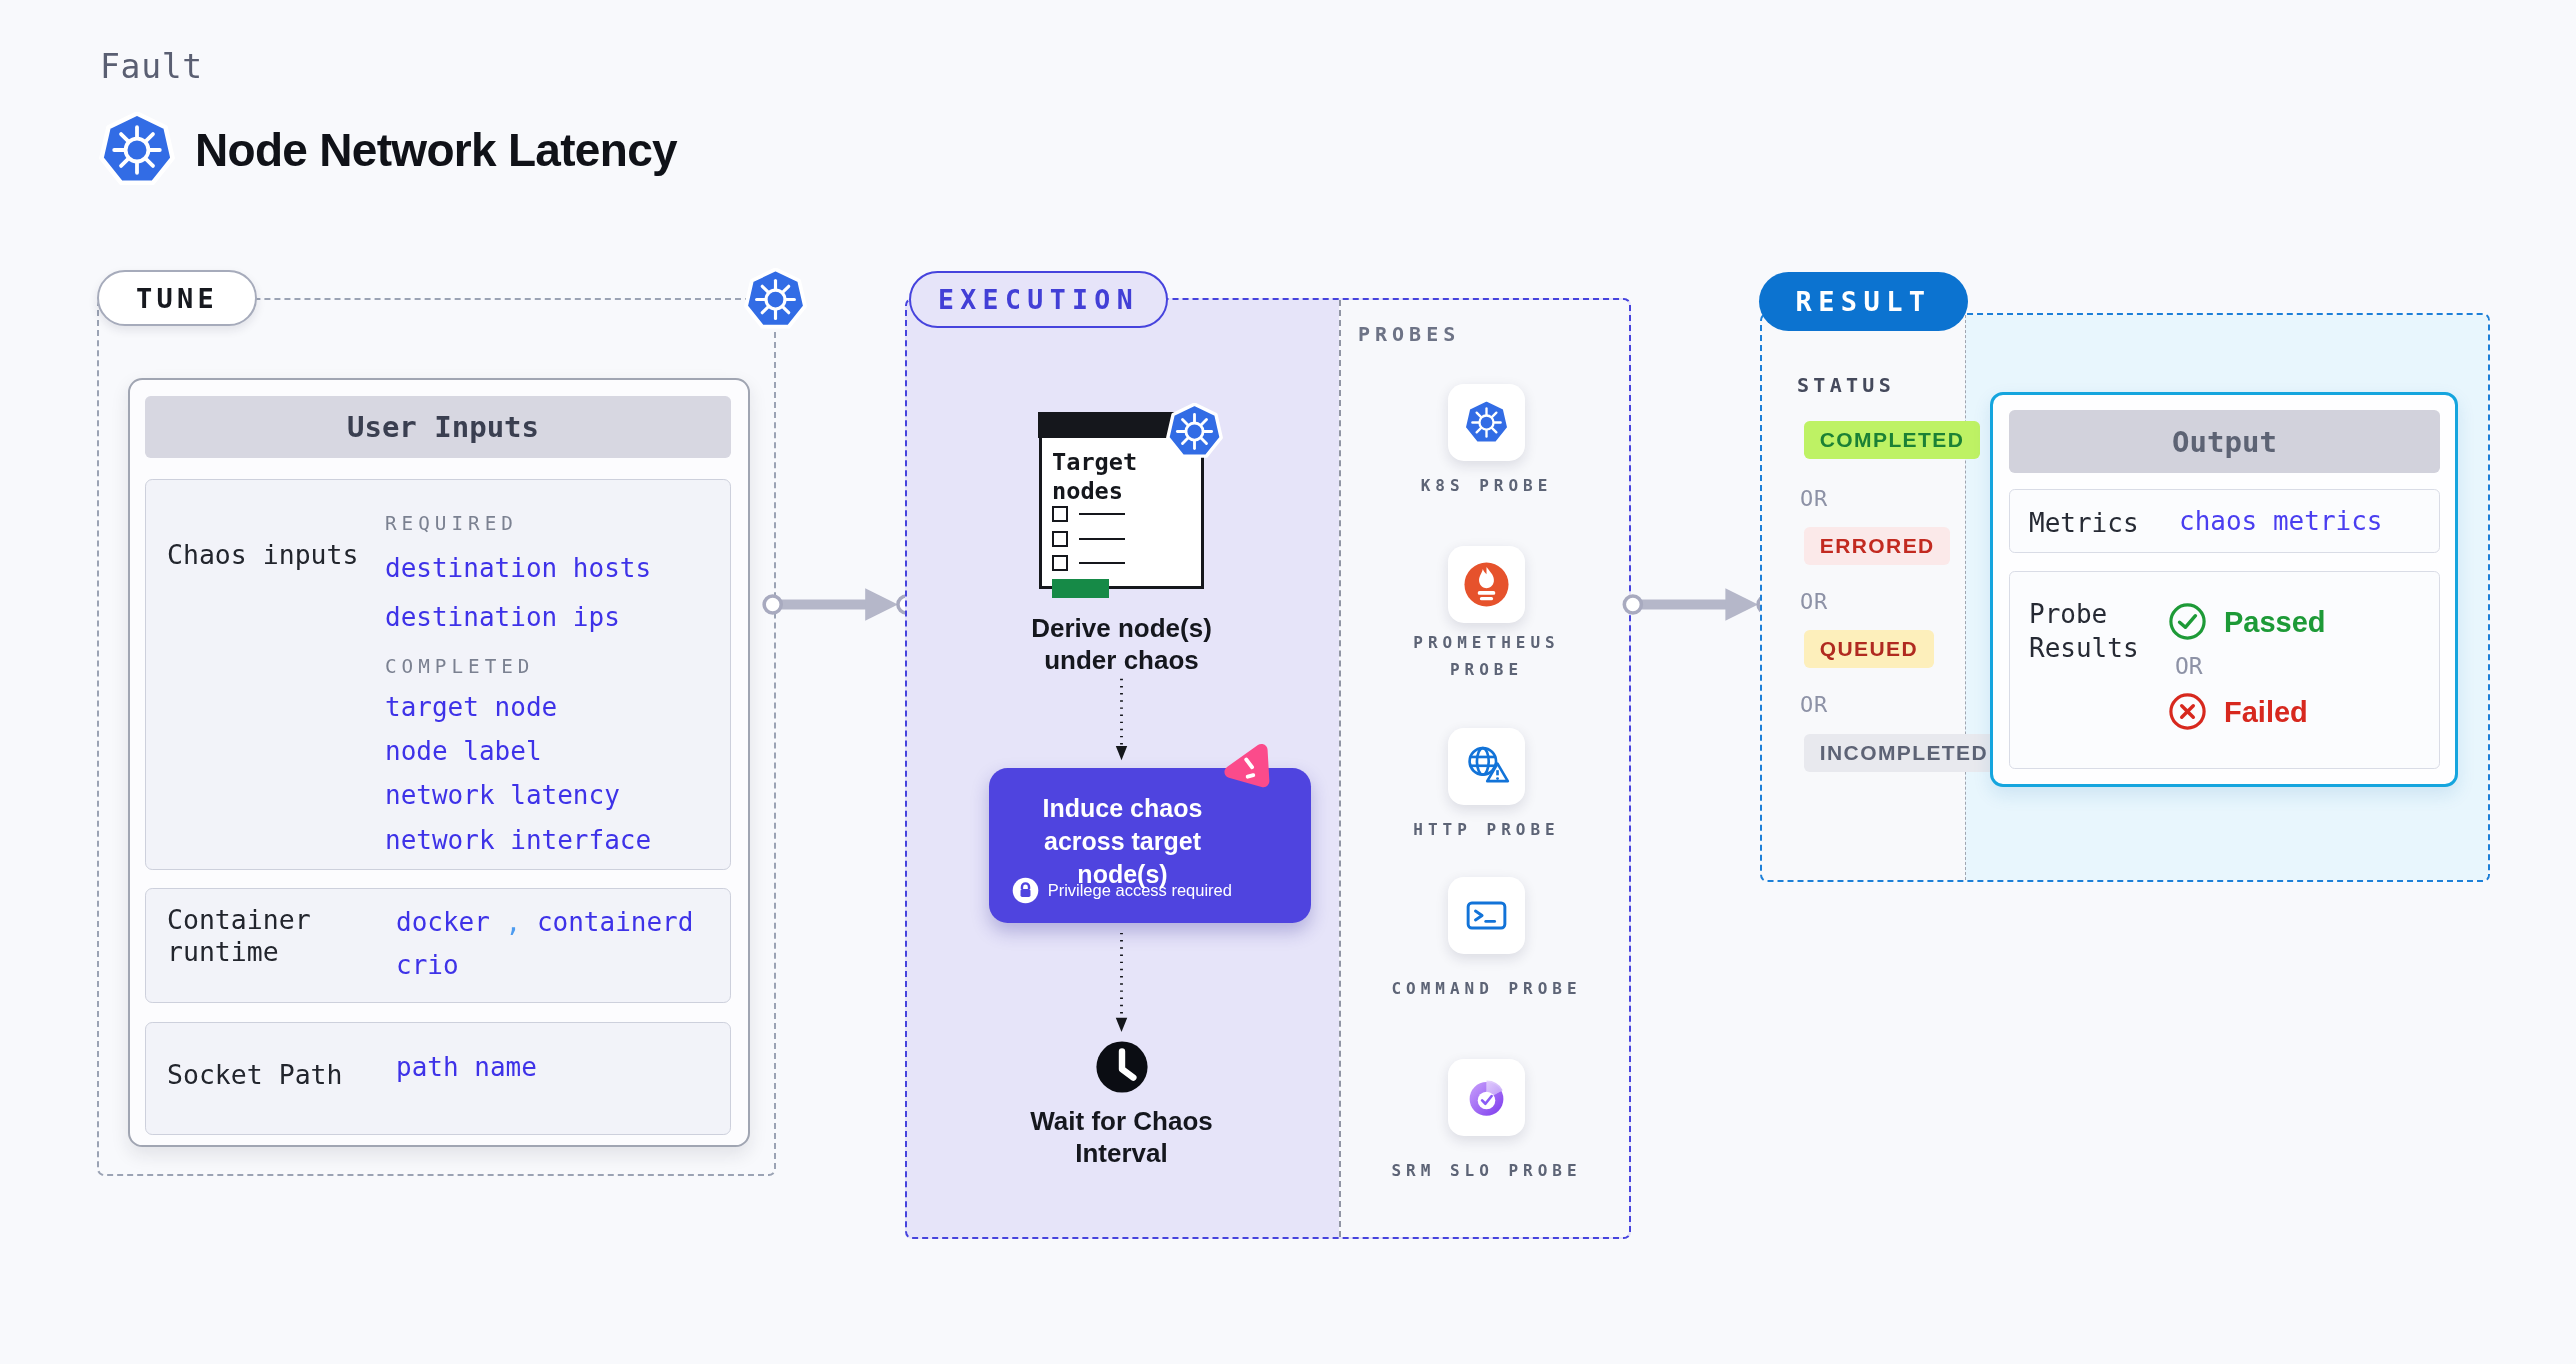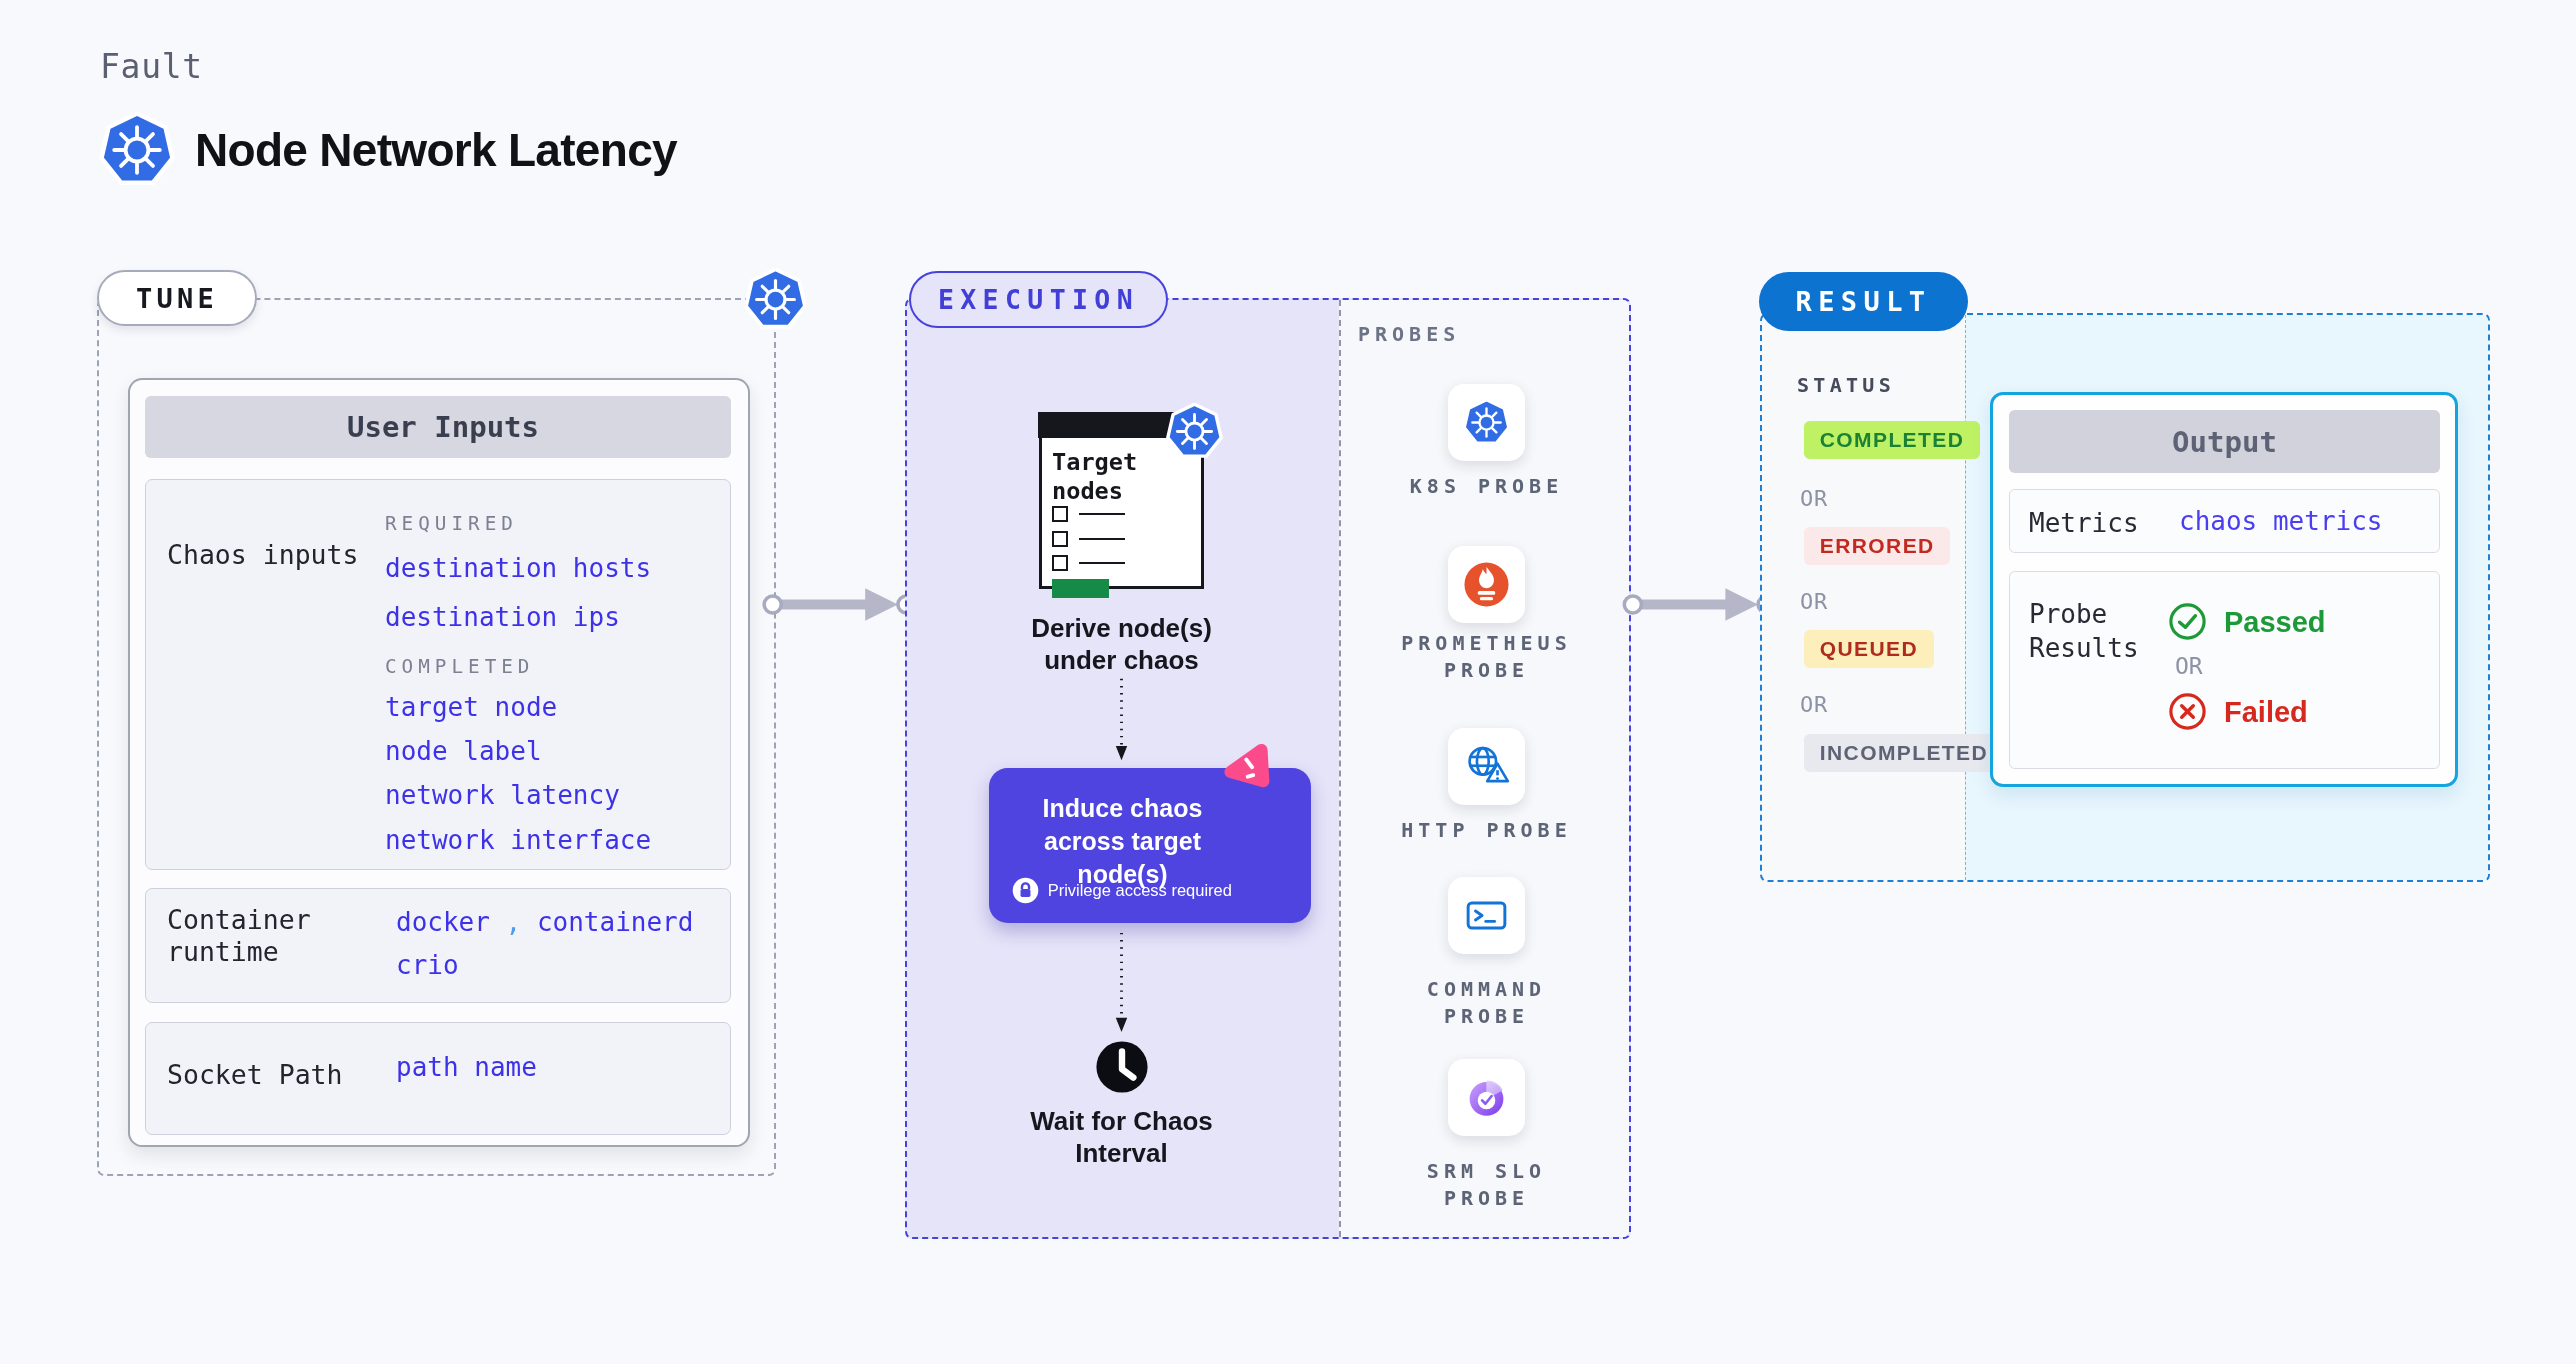--- a/index.html
+++ b/index.html
@@ -49,21 +49,21 @@
   .tn-titlebar{position:absolute;left:-3.6px;top:-3.6px;right:-3.6px;height:26px;background:#15171c;}
   .tn-title{font-family:"DejaVu Sans Mono",monospace;font-weight:bold;font-size:23.6px;color:#15171c;line-height:29px;}
   .tn-check{width:15.8px;height:15.8px;border:2.1px solid #15171c;background:#fff;}
   .tn-line{width:46px;border-top:2.1px solid #15171c;}
   .tn-green{background:#168a47;}
 
   
   .probes-title{font-family:"DejaVu Sans Mono",monospace;font-weight:bold;font-size:20px;color:#6d7386;letter-spacing:5px;}
   .probe-card{background:#ffffff;border-radius:15.8px;box-shadow:0 4.3px 13px rgba(25,28,60,.12);
               display:flex;align-items:center;justify-content:center;width:77px;height:77px;}
-  .probe-label{font-family:"DejaVu Sans Mono",monospace;font-weight:bold;font-size:20px;color:#5d6476;
+  .probe-label{font-family:"DejaVu Sans Mono",monospace;font-weight:bold;font-size:16px;color:#5d6476;
                letter-spacing:5px;line-height:26.5px;text-align:center;width:215px;}
 
   
   .status-title{font-family:"DejaVu Sans Mono",monospace;font-weight:bold;font-size:20px;color:#454a5c;letter-spacing:4.3px;}
   .status-badge{display:inline-block;padding:7.2px 15.8px;border-radius:5.7px;font-weight:bold;font-size:21px;letter-spacing:1.4px;}
   .b-completed{background:#bef264;color:#1b8135;}
   .b-errored{background:#fbe9e9;color:#c22a20;}
   .b-queued{background:#fdefbb;color:#b02a20;}
   .b-incompleted{background:#e8e9ee;color:#5d6375;}
   .or-label{font-family:"DejaVu Sans Mono",monospace;font-size:22px;color:#8d92a6;letter-spacing:0.7px;}

